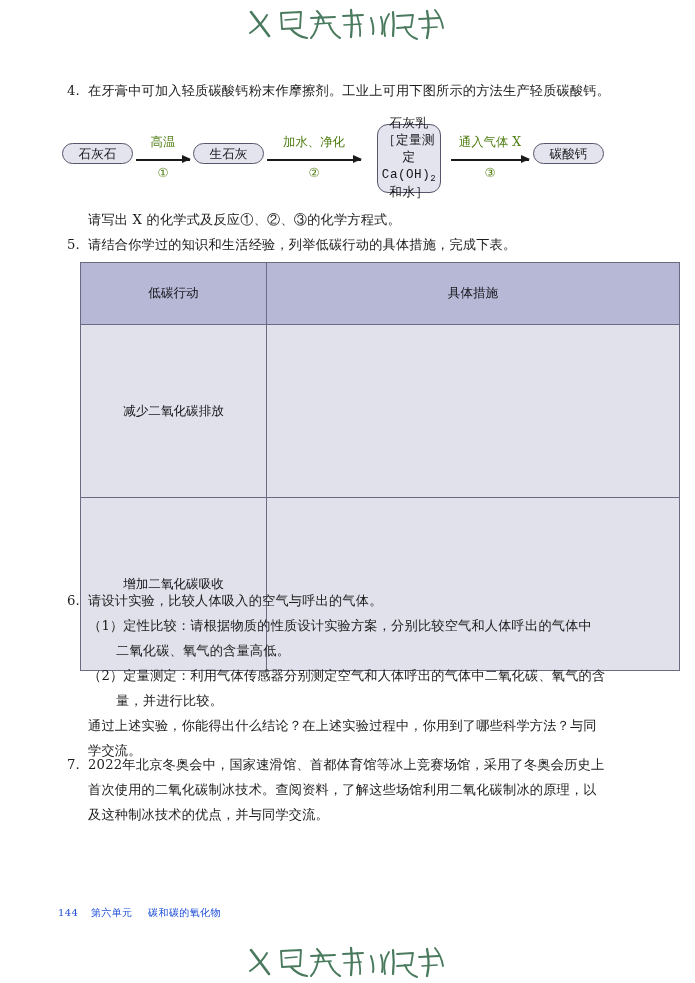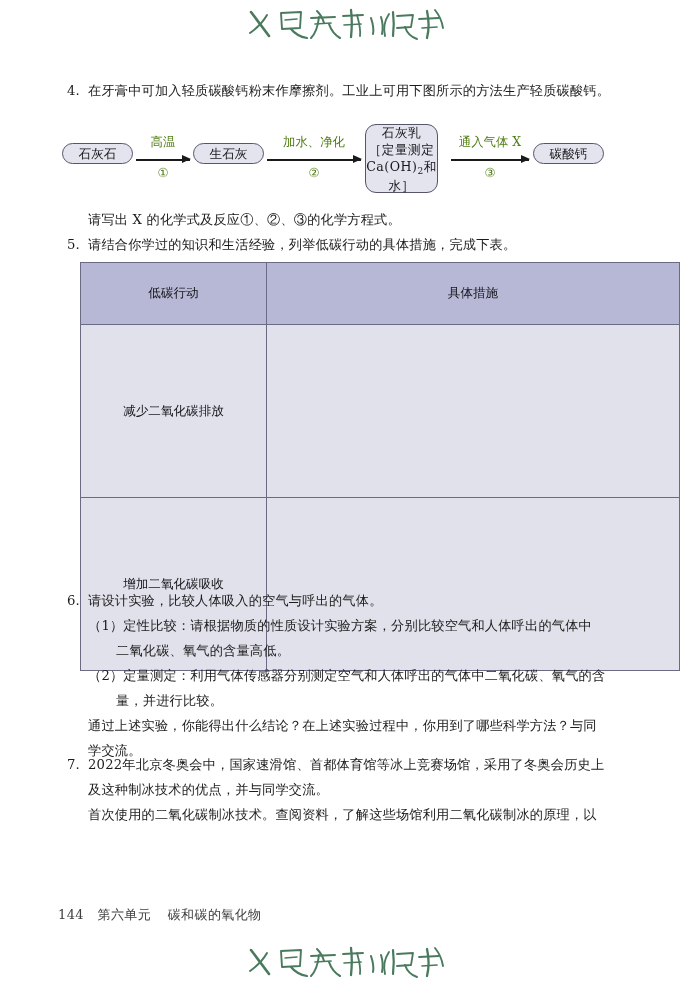--- a/index.html
+++ b/index.html
@@ -152,22 +152,22 @@
     height: 140px;
   }
   .col-a { width: 153px; }
   .col-b { width: 380px; }
 
   
   .footer {
     position: absolute;
     left: 58px;
     top: 906px;
-    font-size: 13px;
-    color: #404040;
+    font-size: 10px;
+    color: #1d4ed8;
     letter-spacing: 0.4px;
   }
   .footer .pg { margin-right: 9px; }
   .footer .unit { margin-right: 12px; }
 </style>
 </head>
 <body>
 
 <div class="page">
 
@@ -218,21 +218,21 @@
     <div class="alabel below" style="left:136px; top:47px; width:54px;">①</div>
 
     <div class="fbox small" style="left:193px; top:25px; width:71px;">
       <span>生石灰</span>
     </div>
 
     <div class="arrow" style="left:267px; top:41px; width:94px;"></div>
     <div class="alabel" style="left:264px; top:16px; width:100px;">加水、净化</div>
     <div class="alabel below" style="left:264px; top:47px; width:100px;">②</div>
 
-    <div class="fbox fbox-ml" style="left:365px; top:6px; width:73px; height:69px;">
+    <div class="fbox fbox-ml" style="left:377px; top:6px; width:64px; height:69px;font-family:Liberation Mono, monospace;">
       <span>石灰乳</span>
       <span>［定量测定</span>
       <span><span>Ca(OH)</span><sub>2</sub><span>和水］</span></span>
     </div>
 
     <div class="arrow" style="left:451px; top:41px; width:78px;"></div>
     <div class="alabel" style="left:448px; top:16px; width:84px;">通入气体 X</div>
     <div class="alabel below" style="left:448px; top:47px; width:84px;">③</div>
 
     <div class="fbox small" style="left:533px; top:25px; width:71px;">
@@ -275,22 +275,22 @@
     <span class="sub-line-ind">二氧化碳、氧气的含量高低。</span>
     <span class="sub-line">（2）定量测定：利用气体传感器分别测定空气和人体呼出的气体中二氧化碳、氧气的含</span>
     <span class="sub-line-ind">量，并进行比较。</span>
     <span class="plain-line">通过上述实验，你能得出什么结论？在上述实验过程中，你用到了哪些科学方法？与同</span>
     <span class="plain-line">学交流。</span>
   </div>
 
   <div class="q-block" style="left:58px; top:752px; width:600px;">
     <span class="q-num">7.</span>
     <span class="q-text">2022年北京冬奥会中，国家速滑馆、首都体育馆等冰上竞赛场馆，采用了冬奥会历史上</span>
+    <span class="q-text">首次使用的二氧化碳制冰技术。查阅资料，了解这些场馆利用二氧化碳制冰的原理，以</span>
     <span class="q-text">及这种制冰技术的优点，并与同学交流。</span>
-    <span class="q-text">首次使用的二氧化碳制冰技术。查阅资料，了解这些场馆利用二氧化碳制冰的原理，以</span>
   </div>
 
   <div class="footer">
     <span class="pg">144</span>
     <span class="unit">第六单元</span>
     <span>碳和碳的氧化物</span>
   </div>
 
   <div class="logo-wrap logo-bottom">
     <svg class="logo-svg" width="210" height="36" viewBox="0 0 210 36">

